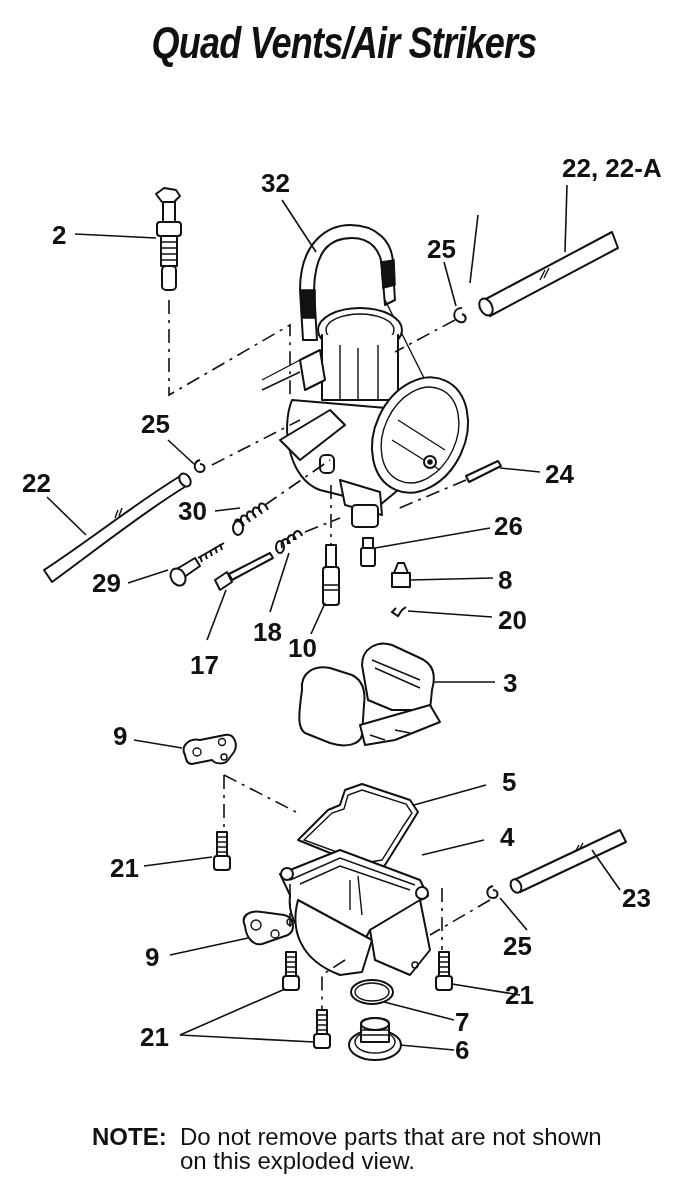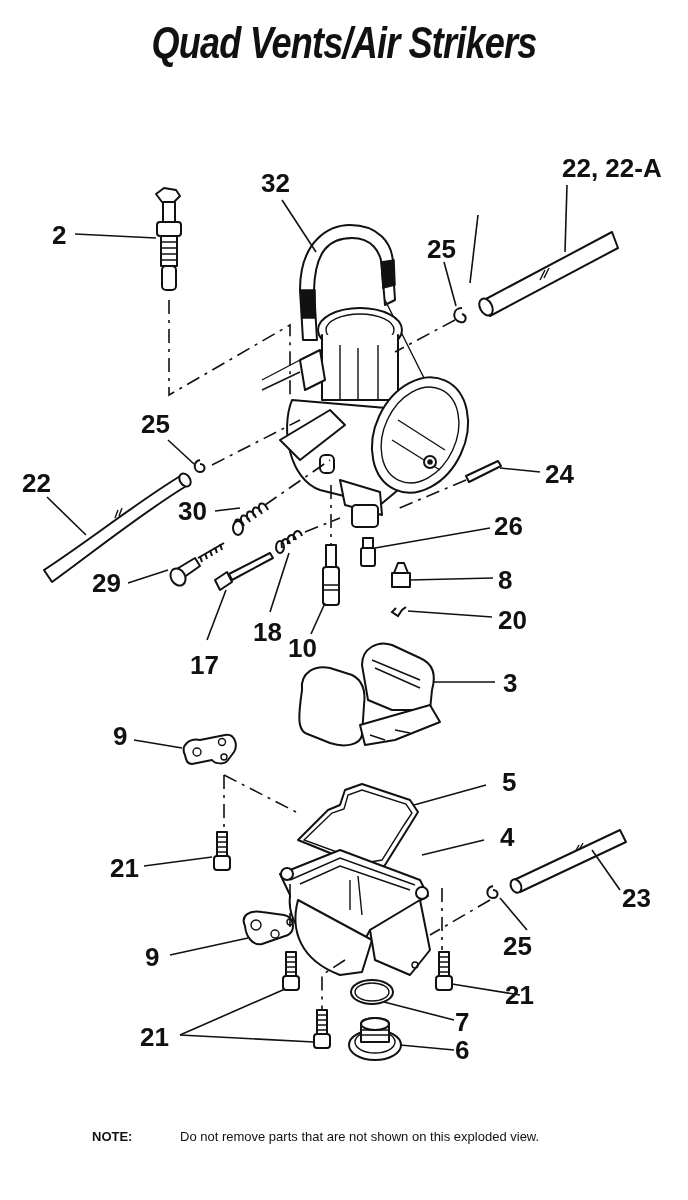--- a/index.html
+++ b/index.html
@@ -5,21 +5,21 @@
   html, body { margin:0; padding:0; background:#ffffff; }
   body { width:688px; height:1200px; position:relative; overflow:hidden; font-family:"Liberation Sans", sans-serif; color:#111; }
   .title { position:absolute; left:0; width:688px; top:18px; text-align:center; font-family:"Liberation Sans", sans-serif; font-weight:bold; font-style:italic; font-size:44px; letter-spacing:-1px; color:#111; transform:scaleX(0.82); transform-origin:center; }
   svg.diagram { position:absolute; left:0; top:0; }
   .lbl { font-family:"Liberation Sans", sans-serif; font-weight:bold; font-size:26px; fill:#111; }
   .part { fill:#fff; stroke:#111; stroke-width:2; stroke-linejoin:round; stroke-linecap:round; }
   .thin { fill:none; stroke:#111; stroke-width:1.4; }
   .lead { fill:none; stroke:#111; stroke-width:1.6; }
   .dash { fill:none; stroke:#111; stroke-width:1.6; stroke-dasharray:14 6 3 6; }
   .black { fill:#111; stroke:#111; stroke-width:1.5; }
-  .note { position:absolute; left:92px; top:1125px; font-size:13px; line-height:24px; color:#111; }
+  .note { position:absolute; left:92px; top:1125px; font-size:24px; line-height:24px; color:#111; }
   .note .nk { font-weight:bold; display:inline-block; width:88px; }
   .note .nt { display:inline-block; vertical-align:top; width:440px; }
 </style>
 </head>
 <body>
 
 <div class="title">Quad Vents/Air Strikers</div>
 
 <svg class="diagram" width="688" height="1200" viewBox="0 0 688 1200" xmlns="http://www.w3.org/2000/svg">
 

